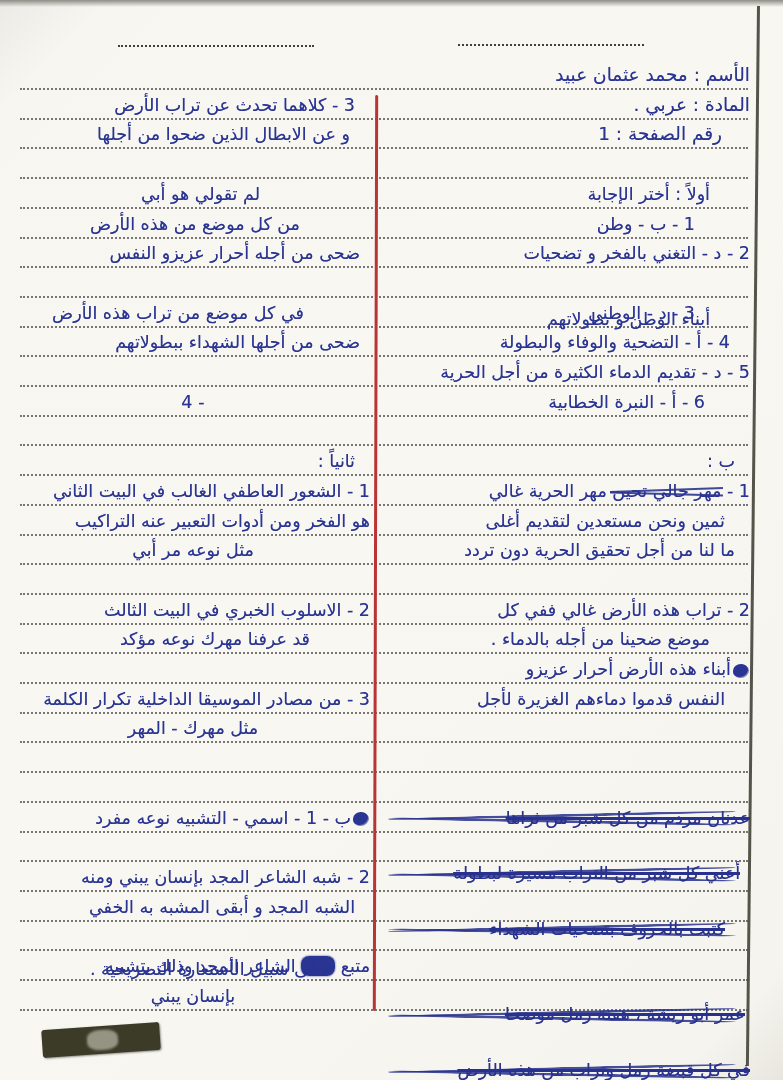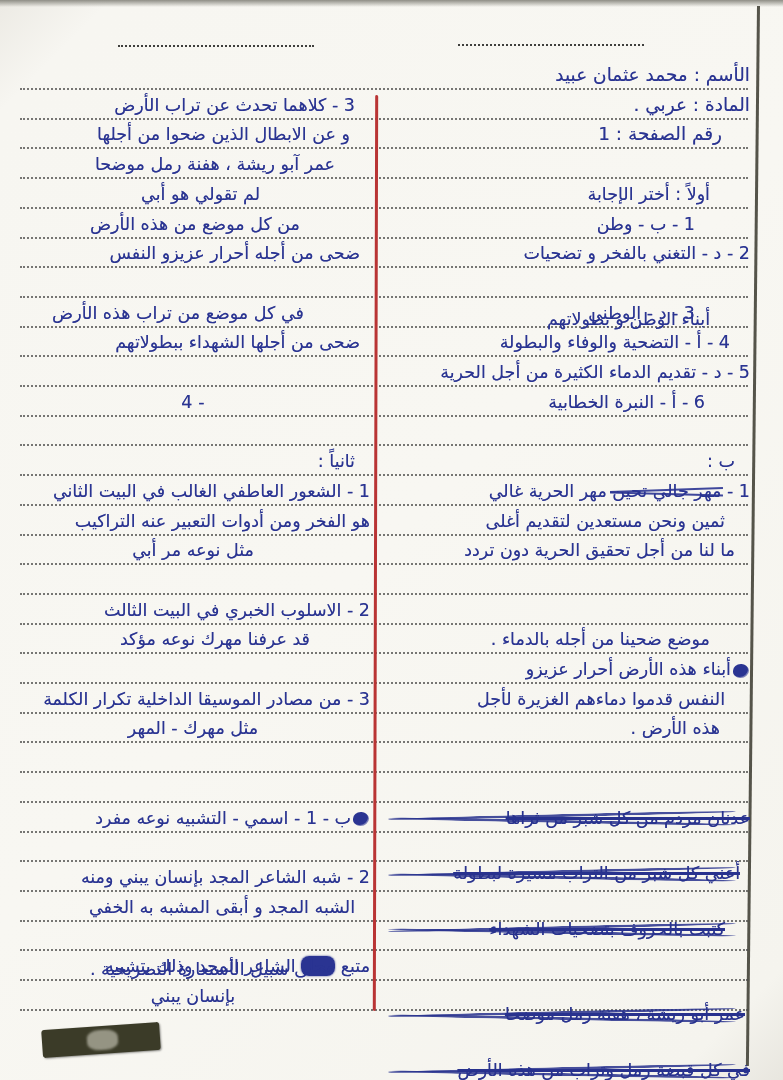--- a/index.html
+++ b/index.html
@@ -109,34 +109,33 @@
       <div class="hw-line" style="top: 240.2px;">2 - د - التغني بالفخر و تضحيات</div>
       <div class="hw-line" style="top: 269.9px; padding-right: 40px; margin-top: 36px;">أبناء الوطن و بطولاتهم</div>
       <div class="hw-line" style="top: 299.6px; padding-right: 55px;">3 - د - الوطني</div>
       <div class="hw-line" style="top: 329.3px; padding-right: 20px;">4 - أ - التضحية والوفاء والبطولة</div>
       <div class="hw-line" style="top: 359px;">5 - د - تقديم الدماء الكثيرة من أجل الحرية</div>
       <div class="hw-line" style="top: 388.7px; padding-right: 45px;">6 - أ - النبرة الخطابية</div>
       <div class="hw-line" style="top: 448.1px; padding-right: 15px;">ب :</div>
       <div class="hw-line" style="top: 477.8px;">1 - <span class="struck-span">مهر جالي تحين</span> مهر الحرية غالي</div>
       <div class="hw-line" style="top: 507.5px; padding-right: 25px;">ثمين ونحن مستعدين لتقديم أغلى</div>
       <div class="hw-line" style="top: 537.2px; padding-right: 15px;">ما لنا من أجل تحقيق الحرية دون تردد</div>
+      <div class="hw-line" style="top: 596.6px;">2 - تراب هذه الأرض غالي ففي كل</div>
       <div class="hw-line" style="top: 626.3px; padding-right: 40px;">موضع ضحينا من أجله بالدماء .</div>
       <div class="hw-line" style="top: 685.7px; padding-right: 25px;">النفس قدموا دماءهم الغزيرة لأجل</div>
       <div class="hw-line" style="top: 656px;"><span class="blot"></span>أبناء هذه الأرض أحرار عزيزو</div>
-      <div class="hw-line" style="top: 715.4px; padding-right: 30px;">هذه الأرض .</div>
       <div class="hw-line struck-all" style="top: 804.5px;">عدنان مردم من كل شبر من ثراها</div>
       <div class="hw-line struck-all" style="top: 834.2px; padding-right: 10px;">أعني كل شبر من التراب مسيرة لبطولة</div>
       <div class="hw-line struck-all" style="top: 863.9px; padding-right: 25px;">كتبت بالحروف بتضحيات الشهداء</div>
       <div class="hw-line struck-all" style="top: 923.3px; padding-right: 5px;">عمر أبو ريشة ، هفنة رمل موضحا</div>
       <div class="hw-line struck-all" style="top: 953px;">في كل قبضة رمل وتراب من هذه الأرض</div>
     </div>
   <div class="col" id="left-col" style="left:16px;top:0;width:354px;height:1080px;">
       <div class="hw-line" style="top: 91.7px; padding-right: 15px;">3 - كلاهما تحدث عن تراب الأرض</div>
       <div class="hw-line" style="top: 121.4px; padding-right: 20px;">و عن الابطال الذين ضحوا من أجلها</div>
-      <div class="hw-line" style="top: 151.1px; padding-right: 35px;">عمر آبو ريشة ، هفنة رمل موضحا</div>
       <div class="hw-line" style="top: 180.8px; padding-right: 110px;">لم تقولي هو أبي</div>
       <div class="hw-line" style="top: 240.2px; padding-right: 10px;">ضحى من أجله أحرار عزيزو النفس</div>
       <div class="hw-line" style="top: 210.5px; padding-right: 70px;">من كل موضع من هذه الأرض</div>
       <div class="hw-line" style="top: 299.6px; padding-right: 30px; text-align: center;">في كل موضع من تراب هذه الأرض</div>
       <div class="hw-line" style="top: 329.3px; padding-right: 10px;">ضحى من أجلها الشهداء ببطولاتهم</div>
       <div class="hw-line center" style="top: 388.7px;">- 4</div>
       <div class="hw-line" style="top: 448.1px; padding-right: 15px;">ثانياً :</div>
       <div class="hw-line" style="top: 477.8px;">1 - الشعور العاطفي الغالب في البيت الثاني</div>
       <div class="hw-line" style="top: 507.5px;">هو الفخر ومن أدوات التعبير عنه التراكيب</div>
       <div class="hw-line center" style="top: 537.2px;">مثل نوعه مر أبي</div>

